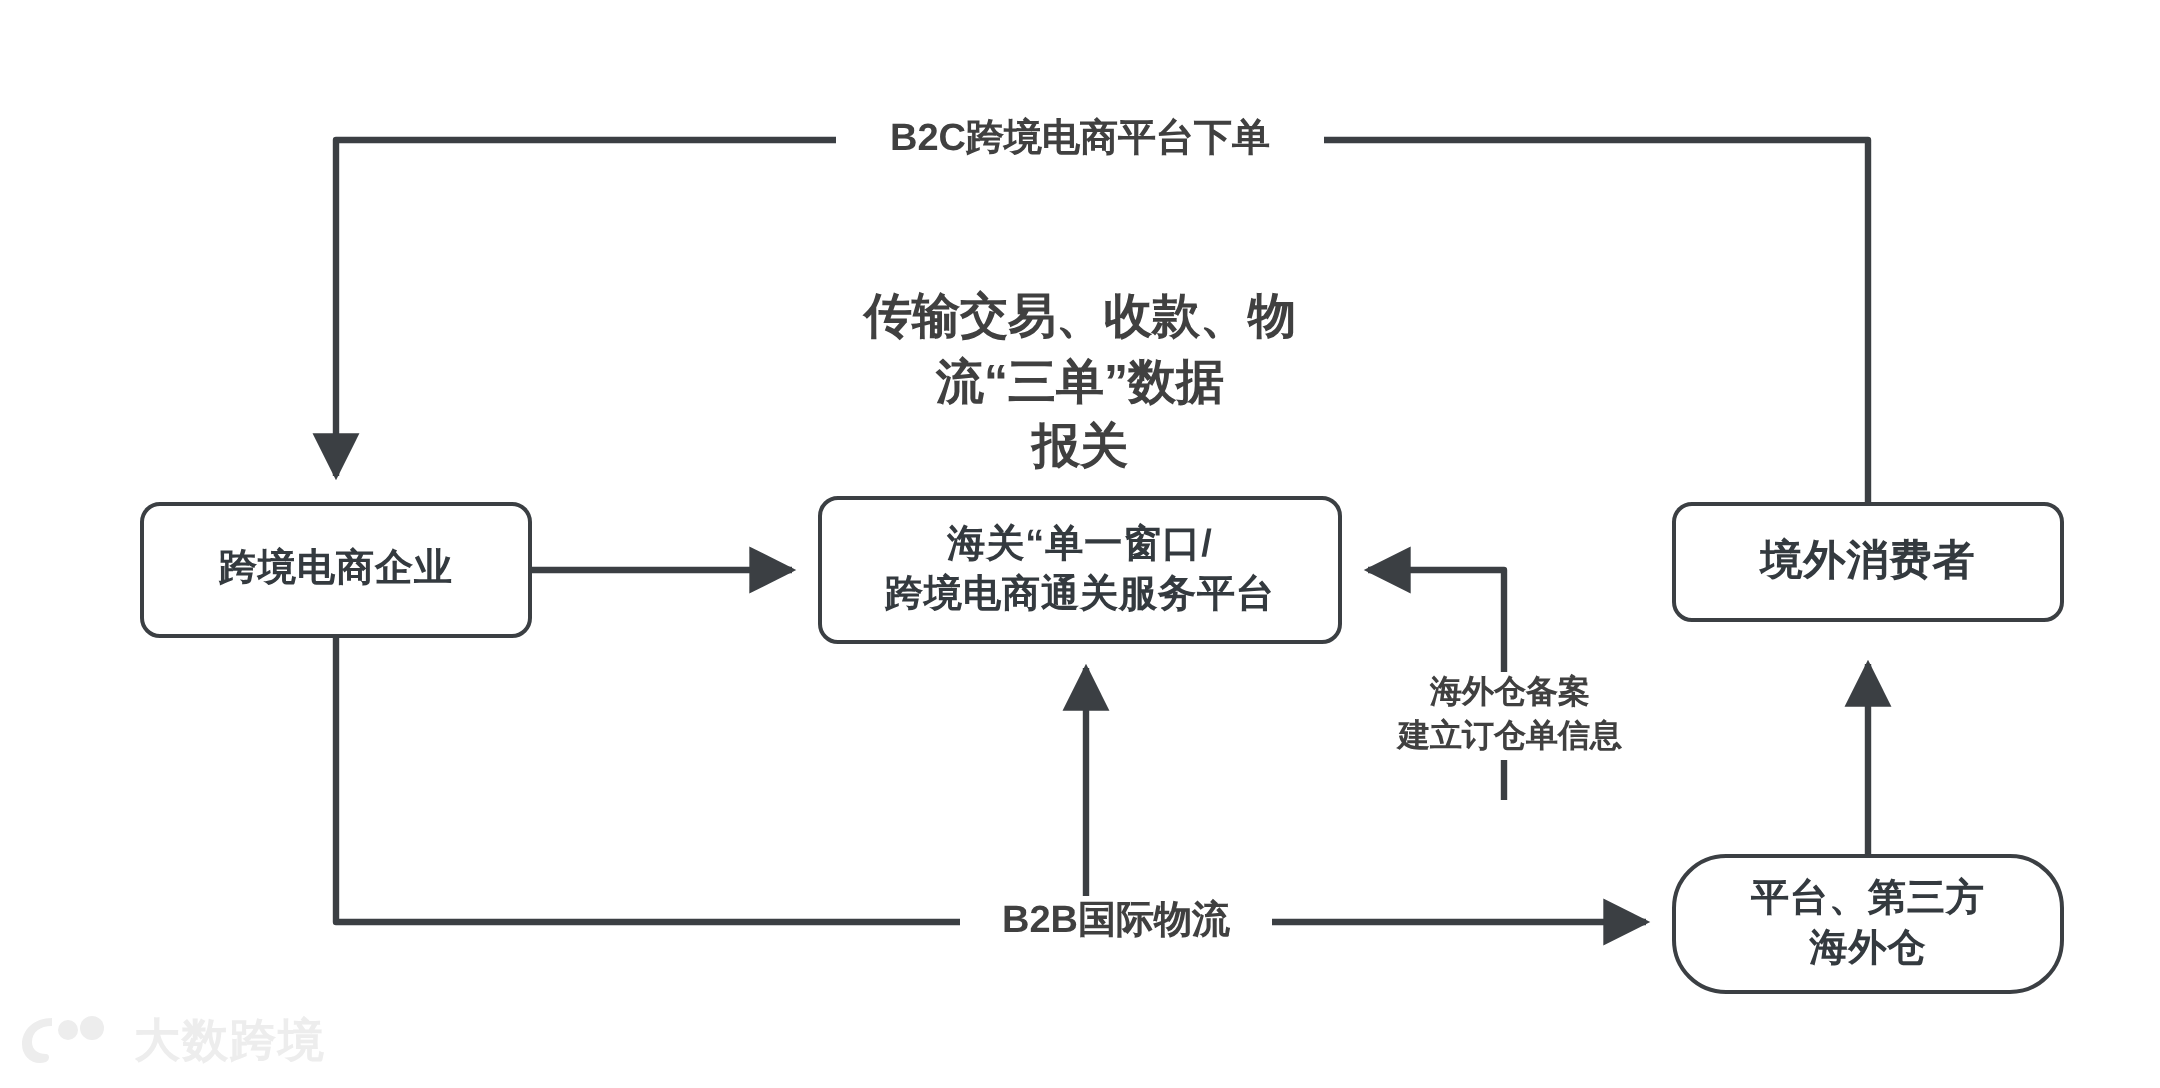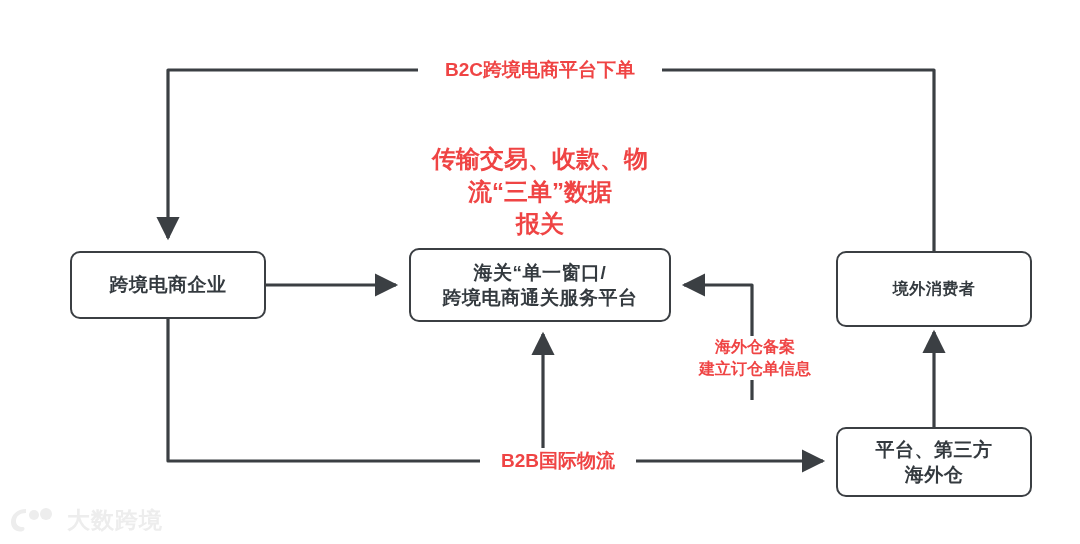--- a/index.html
+++ b/index.html
@@ -54,33 +54,34 @@
     font-size: 19px;
     align-items: center;
   }
   #node-customs {
     left: 409px; top: 248px;
     width: 262px; height: 74px;
     font-size: 19px;
   }
   #node-consumer {
     left: 836px; top: 251px;
-    width: 196px; height: 76px;
-    font-size: 16px;
+    width: 196px; height: 60px;
+    font-size: 21px;
   }
   #node-warehouse {
     left: 836px; top: 427px;
     width: 196px; height: 70px;
     font-size: 19px;
+    border-radius: 27px;
   }
 
   
   .edge-label {
     position: absolute;
-    color: #ef4444;
+    color: #404040;
     font-weight: bold;
     text-align: center;
     line-height: 1.36;
     white-space: pre-line;
     background: #ffffff;
     z-index: 4;
   }
   #label-b2c-order {
     left: 418px; top: 57px;
     width: 244px;

